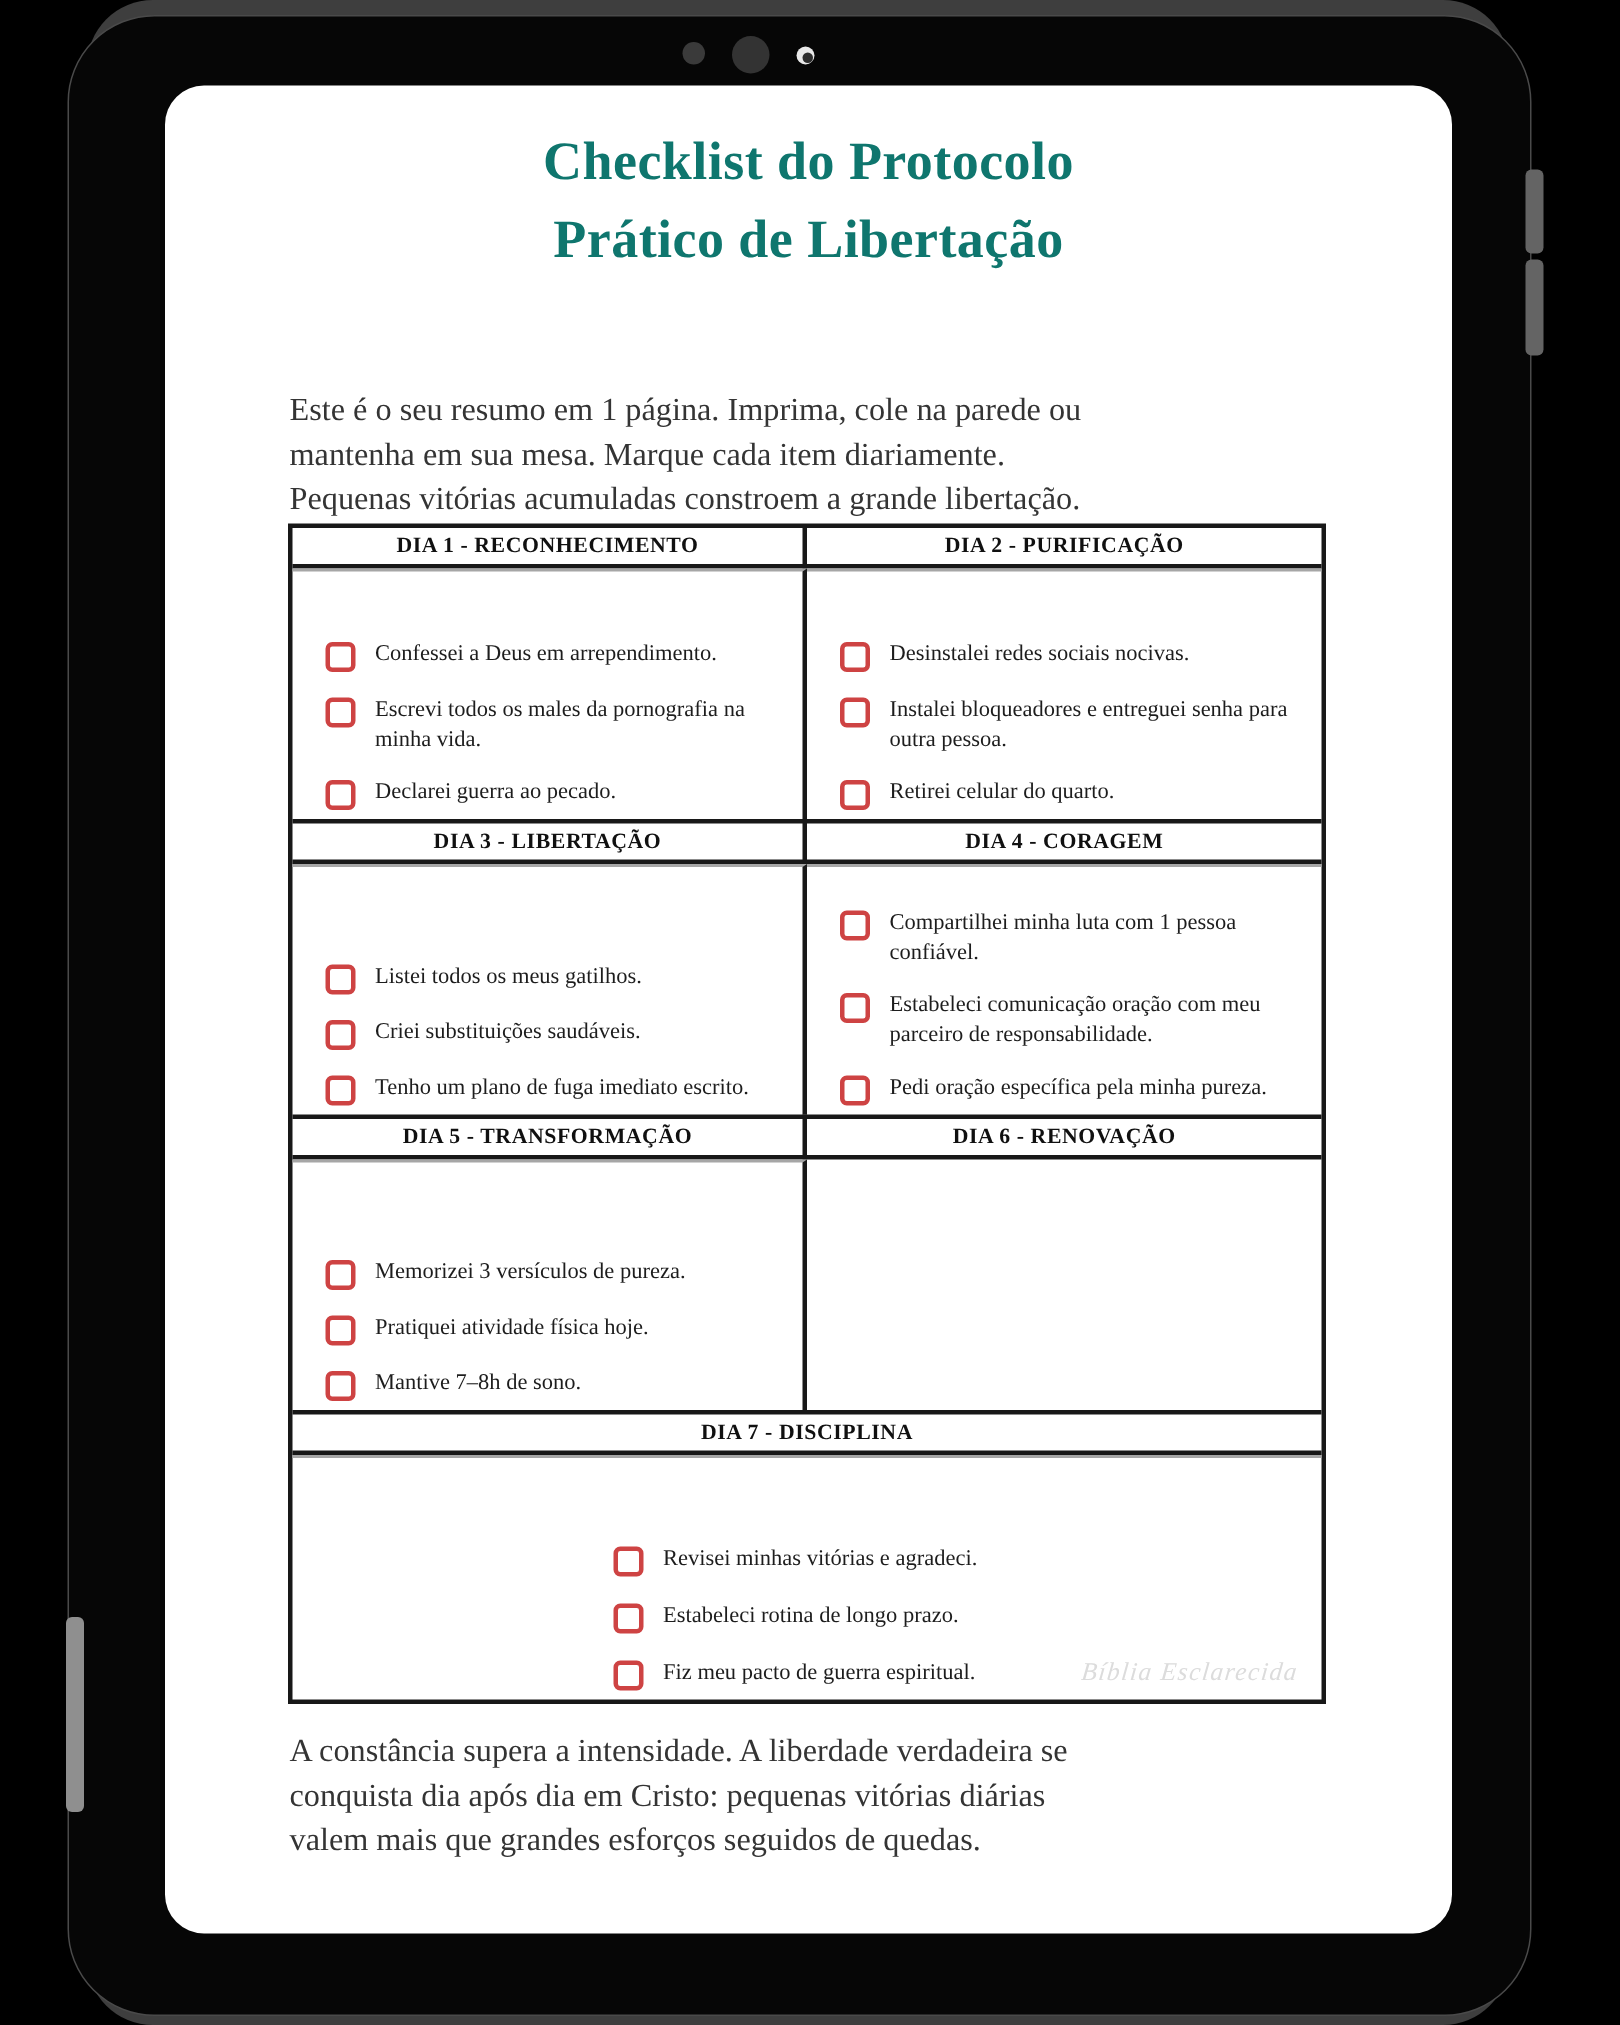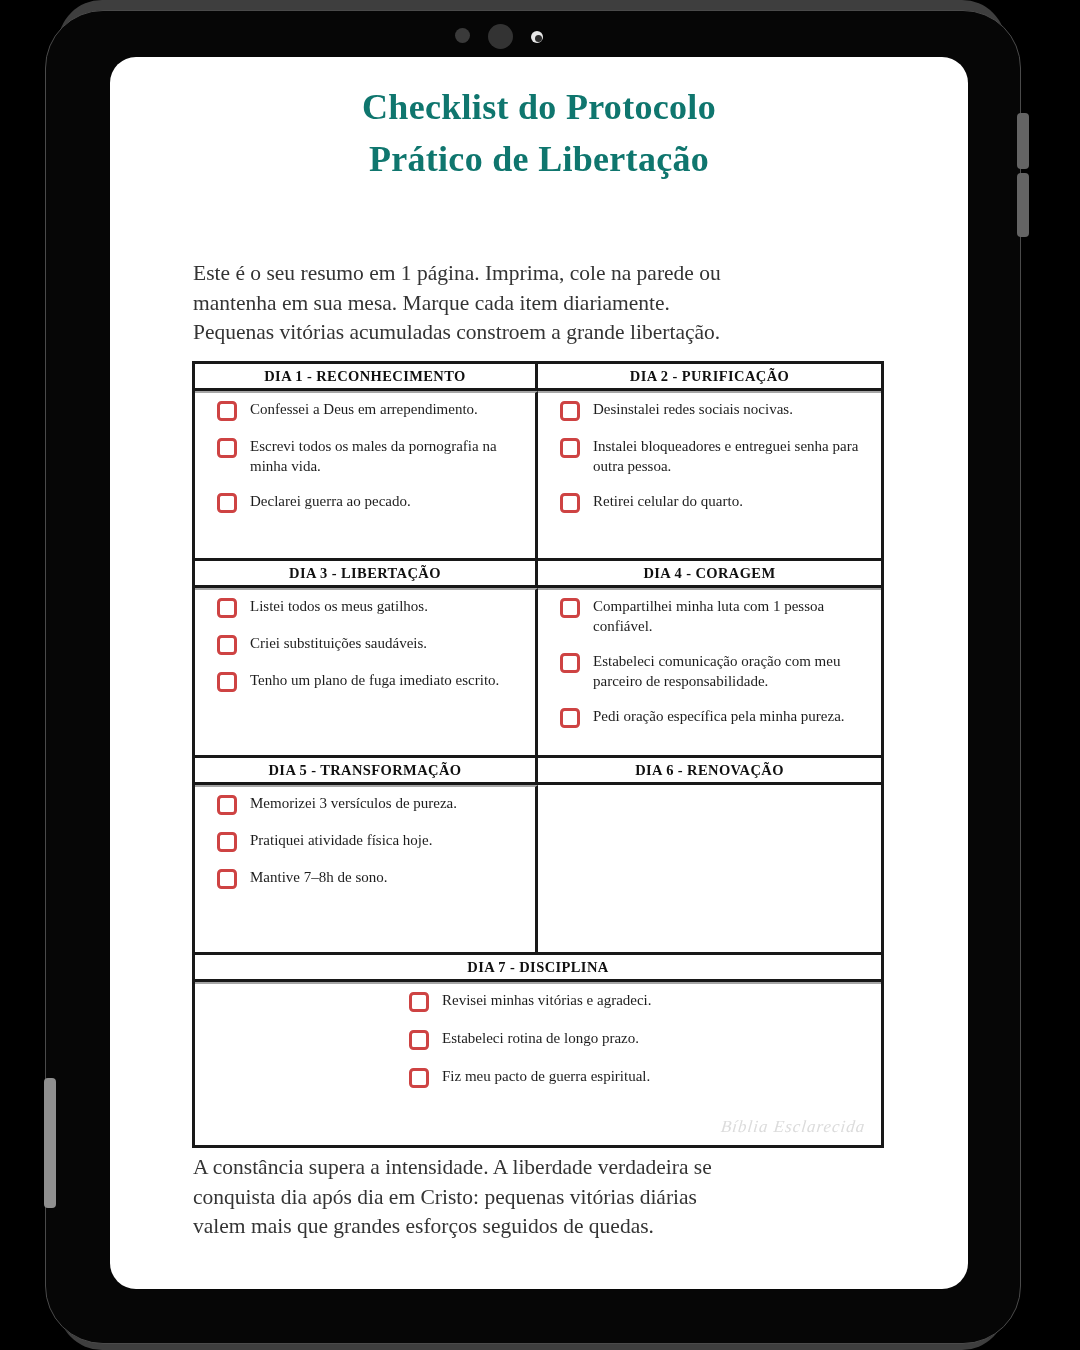--- a/index.html
+++ b/index.html
@@ -24,30 +24,30 @@
   .screen{position:absolute;left:110px;top:57px;width:858px;height:1232px;
           background:#fff;border-radius:26px;overflow:hidden;color:#141414;}
   .doc-title{position:absolute;left:0;top:24px;width:100%;text-align:center;
              font-size:36px;font-weight:bold;line-height:52px;color:#0f766e;
              letter-spacing:.3px;}
   .para{position:absolute;left:83px;width:712px;font-size:21.5px;line-height:29.5px;
         color:#343434;}
   .intro{top:166px;margin-top:36px;}
   .outro{top:1096px;}
   
-  .tbl{position:absolute;left:82px;top:304px;width:692px;box-sizing:border-box;
+  .tbl{position:absolute;left:82px;top:292px;width:692px;box-sizing:border-box;
        border:3px solid #181818;display:grid;grid-template-columns:1fr 1fr;background:#fff;}
   .hdr{height:24px;display:flex;align-items:center;justify-content:center;
        font-size:14.5px;font-weight:bold;letter-spacing:.4px;color:#101010;
        border-bottom:3px solid #181818;box-sizing:content-box;}
   .hdr.mid{border-top:3px solid #181818;}
   .bR{border-right:3px solid #181818;}
   .full{grid-column:1 / -1;}
   .cellc{border-top:2px solid #a6a6a6;height:167px;box-sizing:border-box;
-         display:flex;flex-direction:column;justify-content:flex-start;gap:15px;
+         display:flex;flex-direction:column;justify-content:flex-end;gap:15px;
          padding:6px 10px 6px 22px;position:relative;}
   .cell7{height:163px;padding-left:214px;gap:16px;}
   .item{display:flex;align-items:flex-start;}
   .cb{flex:0 0 auto;width:14px;height:14px;margin:2px 13px 0 0;
       border:3.5px solid #ce4343;border-radius:4.5px;background:#fff;}
   .itxt{font-size:15px;line-height:20px;color:#1d1d1d;}
   .w250{max-width:250px;} .w268{max-width:268px;} .w252{max-width:252px;} .w270{max-width:270px;}
   .watermark{position:absolute;right:16px;bottom:8px;font-size:17px;font-style:italic;
              color:#dcdcdc;letter-spacing:1px;transform:skewX(-6deg);}
 </style>

